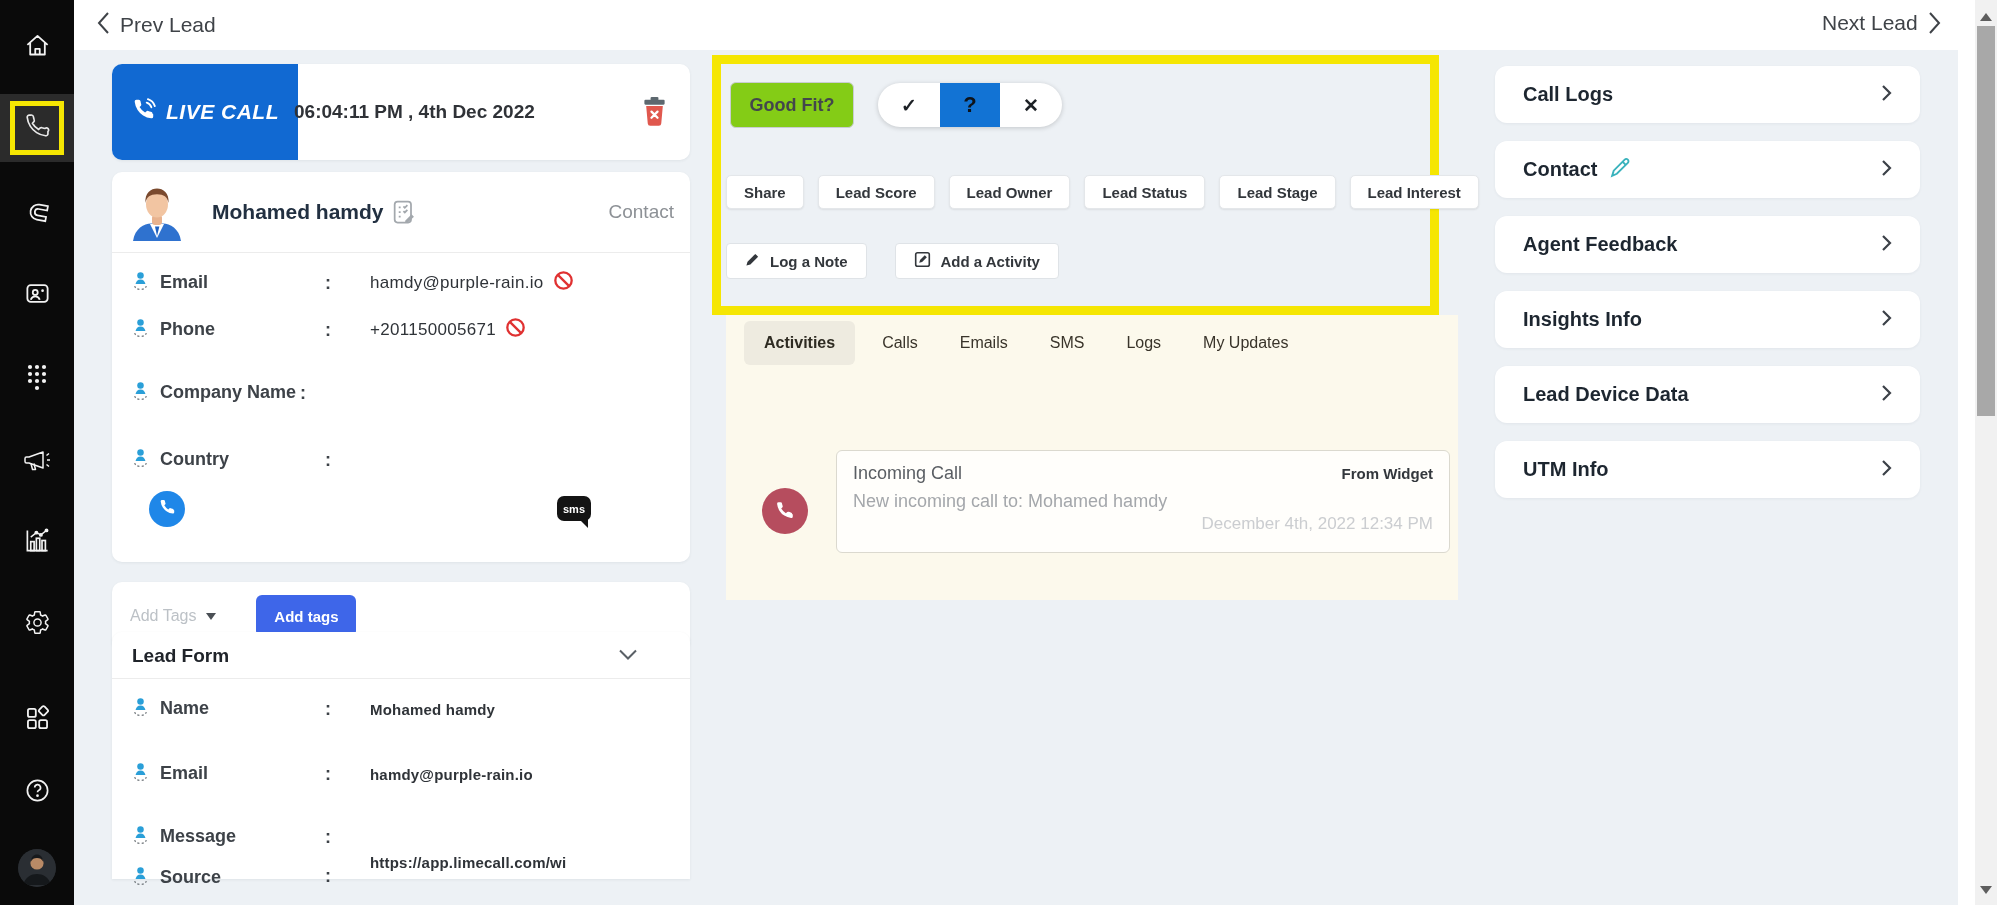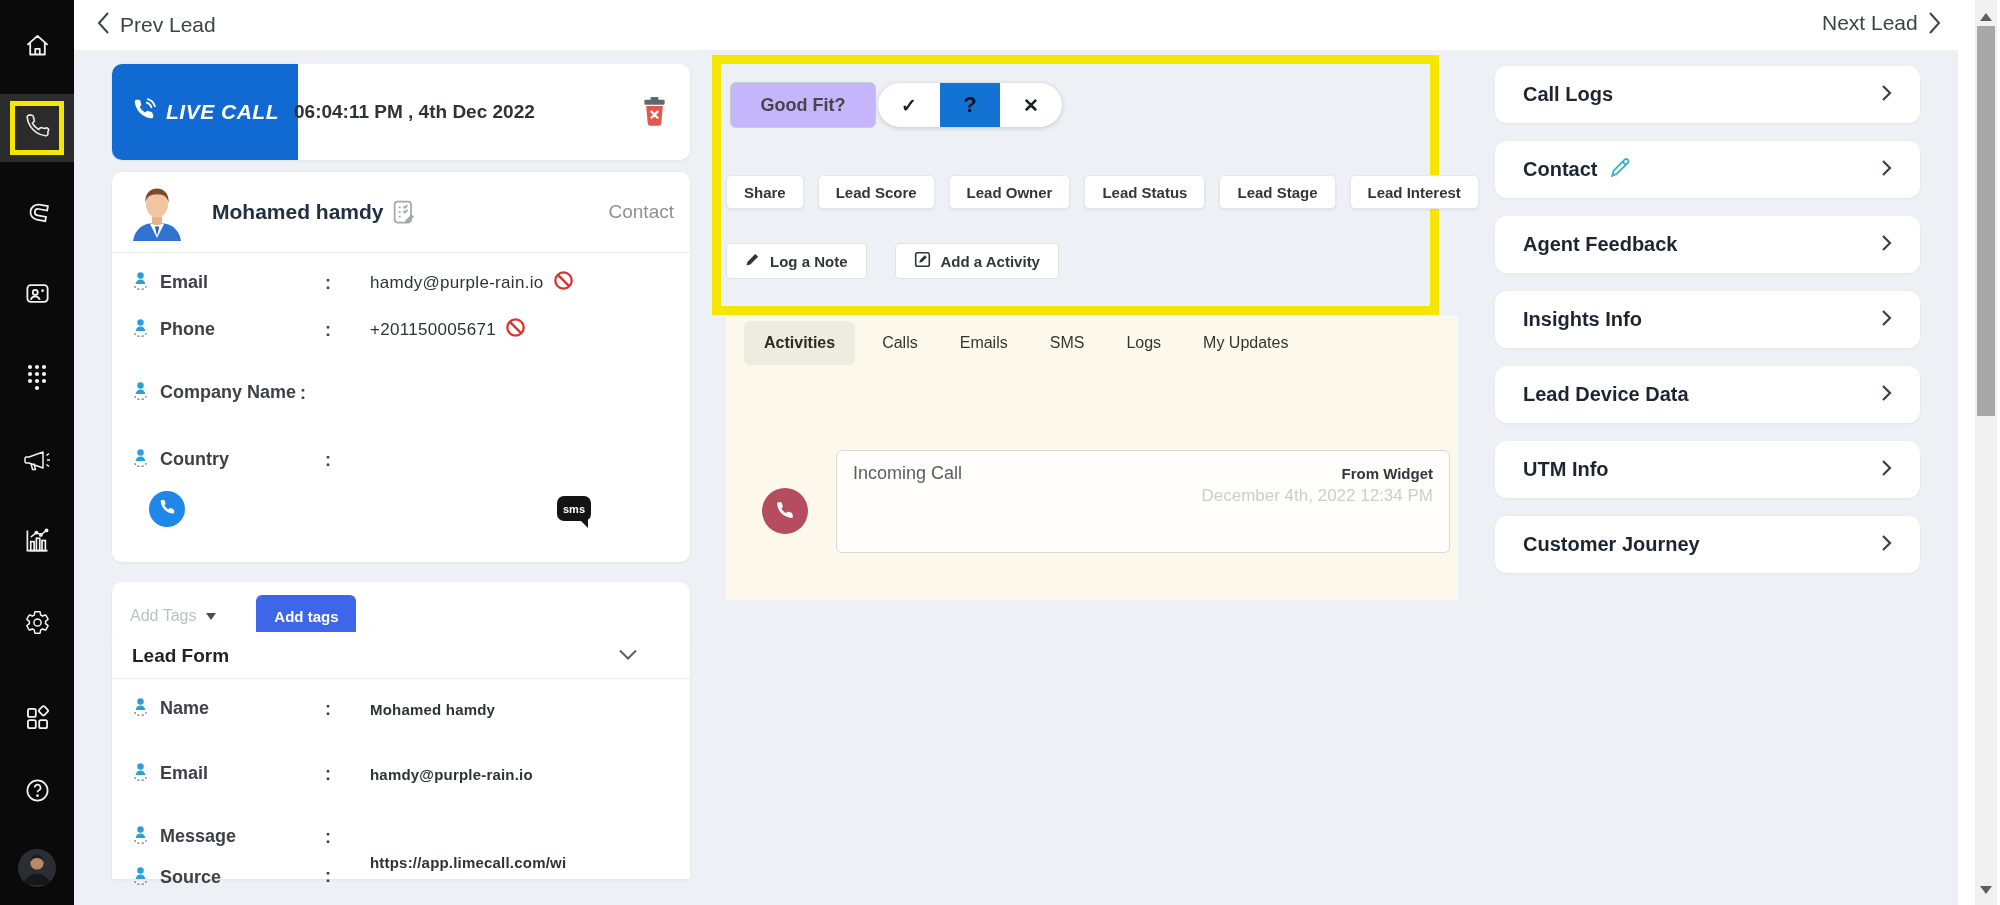--- a/index.html
+++ b/index.html
@@ -62,21 +62,21 @@
                color:#fff;font-weight:700;font-size:15px;display:flex;align-items:center;justify-content:center;cursor:pointer;}
 
   
   .leadform-card{left:112px;top:632px;width:578px;height:247px;border-radius:10px 10px 0 0;}
   .lf-title{position:absolute;left:20px;top:13px;font-weight:700;font-size:19px;color:#20242a;}
   .lf-chev{position:absolute;right:52px;top:16px;cursor:pointer;}
   .lf-value{font-weight:700;font-size:15px;color:#2f3338;letter-spacing:.2px;}
 
   
   .yellow-box{position:absolute;left:712px;top:55px;width:727px;height:260px;border:9px solid #f5e602;}
-  .goodfit-btn{position:absolute;left:730px;top:82px;width:146px;height:46px;background:#c4b5fd;border:1px solid #c9cdd1;
+  .goodfit-btn{position:absolute;left:730px;top:82px;width:124px;height:46px;background:#84cc16;border:1px solid #c9cdd1;
                border-radius:6px;display:flex;align-items:center;justify-content:center;font-size:18px;font-weight:600;color:#43474c;cursor:pointer;}
   .seg-pill{position:absolute;left:878px;top:83px;width:184px;height:44px;background:#fff;border-radius:22px;
             box-shadow:0 1px 5px rgba(0,0,0,.18);display:flex;overflow:hidden;}
   .seg{flex:1;display:flex;align-items:center;justify-content:center;font-weight:700;font-size:19px;color:#1d2126;cursor:pointer;}
   .seg-mid{flex:none;width:60px;background:#1273d4;color:#0e131a;font-weight:800;font-size:22px;}
 
   .action-row{position:absolute;left:726px;top:175px;display:flex;gap:14px;}
   .action-btn{height:34px;padding:0 17px;background:#fff;border:1px solid #e4e7ea;border-radius:5px;
               box-shadow:0 1px 2px rgba(0,0,0,.08);font-size:15px;font-weight:600;color:#33373c;
               display:flex;align-items:center;cursor:pointer;white-space:nowrap;}
@@ -501,20 +501,21 @@
       <svg width="22" height="22" viewBox="0 0 24 24">
           <path fill="#fff" d="M20.5 15.9v2a1.7 1.7 0 0 1-1.9 1.7 17 17 0 0 1-7.4-2.6 16.7 16.7 0 0 1-5.1-5.1A17 17 0 0 1 3.4 4.4 1.7 1.7 0 0 1 5.1 2.5h2a1.7 1.7 0 0 1 1.7 1.5c.1.8.3 1.6.6 2.4a1.7 1.7 0 0 1-.4 1.8L7.9 9.3a13.7 13.7 0 0 0 5.1 5.1l1.1-1.1a1.7 1.7 0 0 1 1.8-.4c.8.3 1.6.5 2.4.6a1.7 1.7 0 0 1 1.5 1.7z"></path>
         </svg>
     </div>
 
     <div class="act-card">
       <div class="act-toprow">
         <span class="act-title">Incoming Call</span>
         <span class="act-src">From Widget</span>
       </div>
+      <div class="act-desc">New incoming call to: Mohamed hamdy</div>
       <div class="act-time">December 4th, 2022 12:34 PM</div>
     </div>
   </div>
 
   <div class="rp-card" style="top:66px">
     <span class="rp-label">Call Logs</span>
     <span class="rp-chev"><svg width="11" height="18" viewBox="0 0 11 18" fill="none" stroke="#3c4148" stroke-width="2.2">
           <path d="M2 2l7 7-7 7"></path>
         </svg></span>
   </div>
@@ -549,25 +550,19 @@
     <span class="rp-chev"><svg width="11" height="18" viewBox="0 0 11 18" fill="none" stroke="#3c4148" stroke-width="2.2">
           <path d="M2 2l7 7-7 7"></path>
         </svg></span>
   </div>
   <div class="rp-card" style="top:441px">
     <span class="rp-label">UTM Info</span>
     <span class="rp-chev"><svg width="11" height="18" viewBox="0 0 11 18" fill="none" stroke="#3c4148" stroke-width="2.2">
           <path d="M2 2l7 7-7 7"></path>
         </svg></span>
   </div>
-  <div class="rp-card" style="top:516px">
-    <span class="rp-label">Customer Journey</span>
-    <span class="rp-chev"><svg width="11" height="18" viewBox="0 0 11 18" fill="none" stroke="#3c4148" stroke-width="2.2">
-          <path d="M2 2l7 7-7 7"></path>
-        </svg></span>
-  </div>
 
   <div class="scrollbar">
     <div class="sb-up"></div>
     <div class="sb-thumb"></div>
     <div class="sb-down"></div>
   </div>
 </div>
 
 </body></html>

